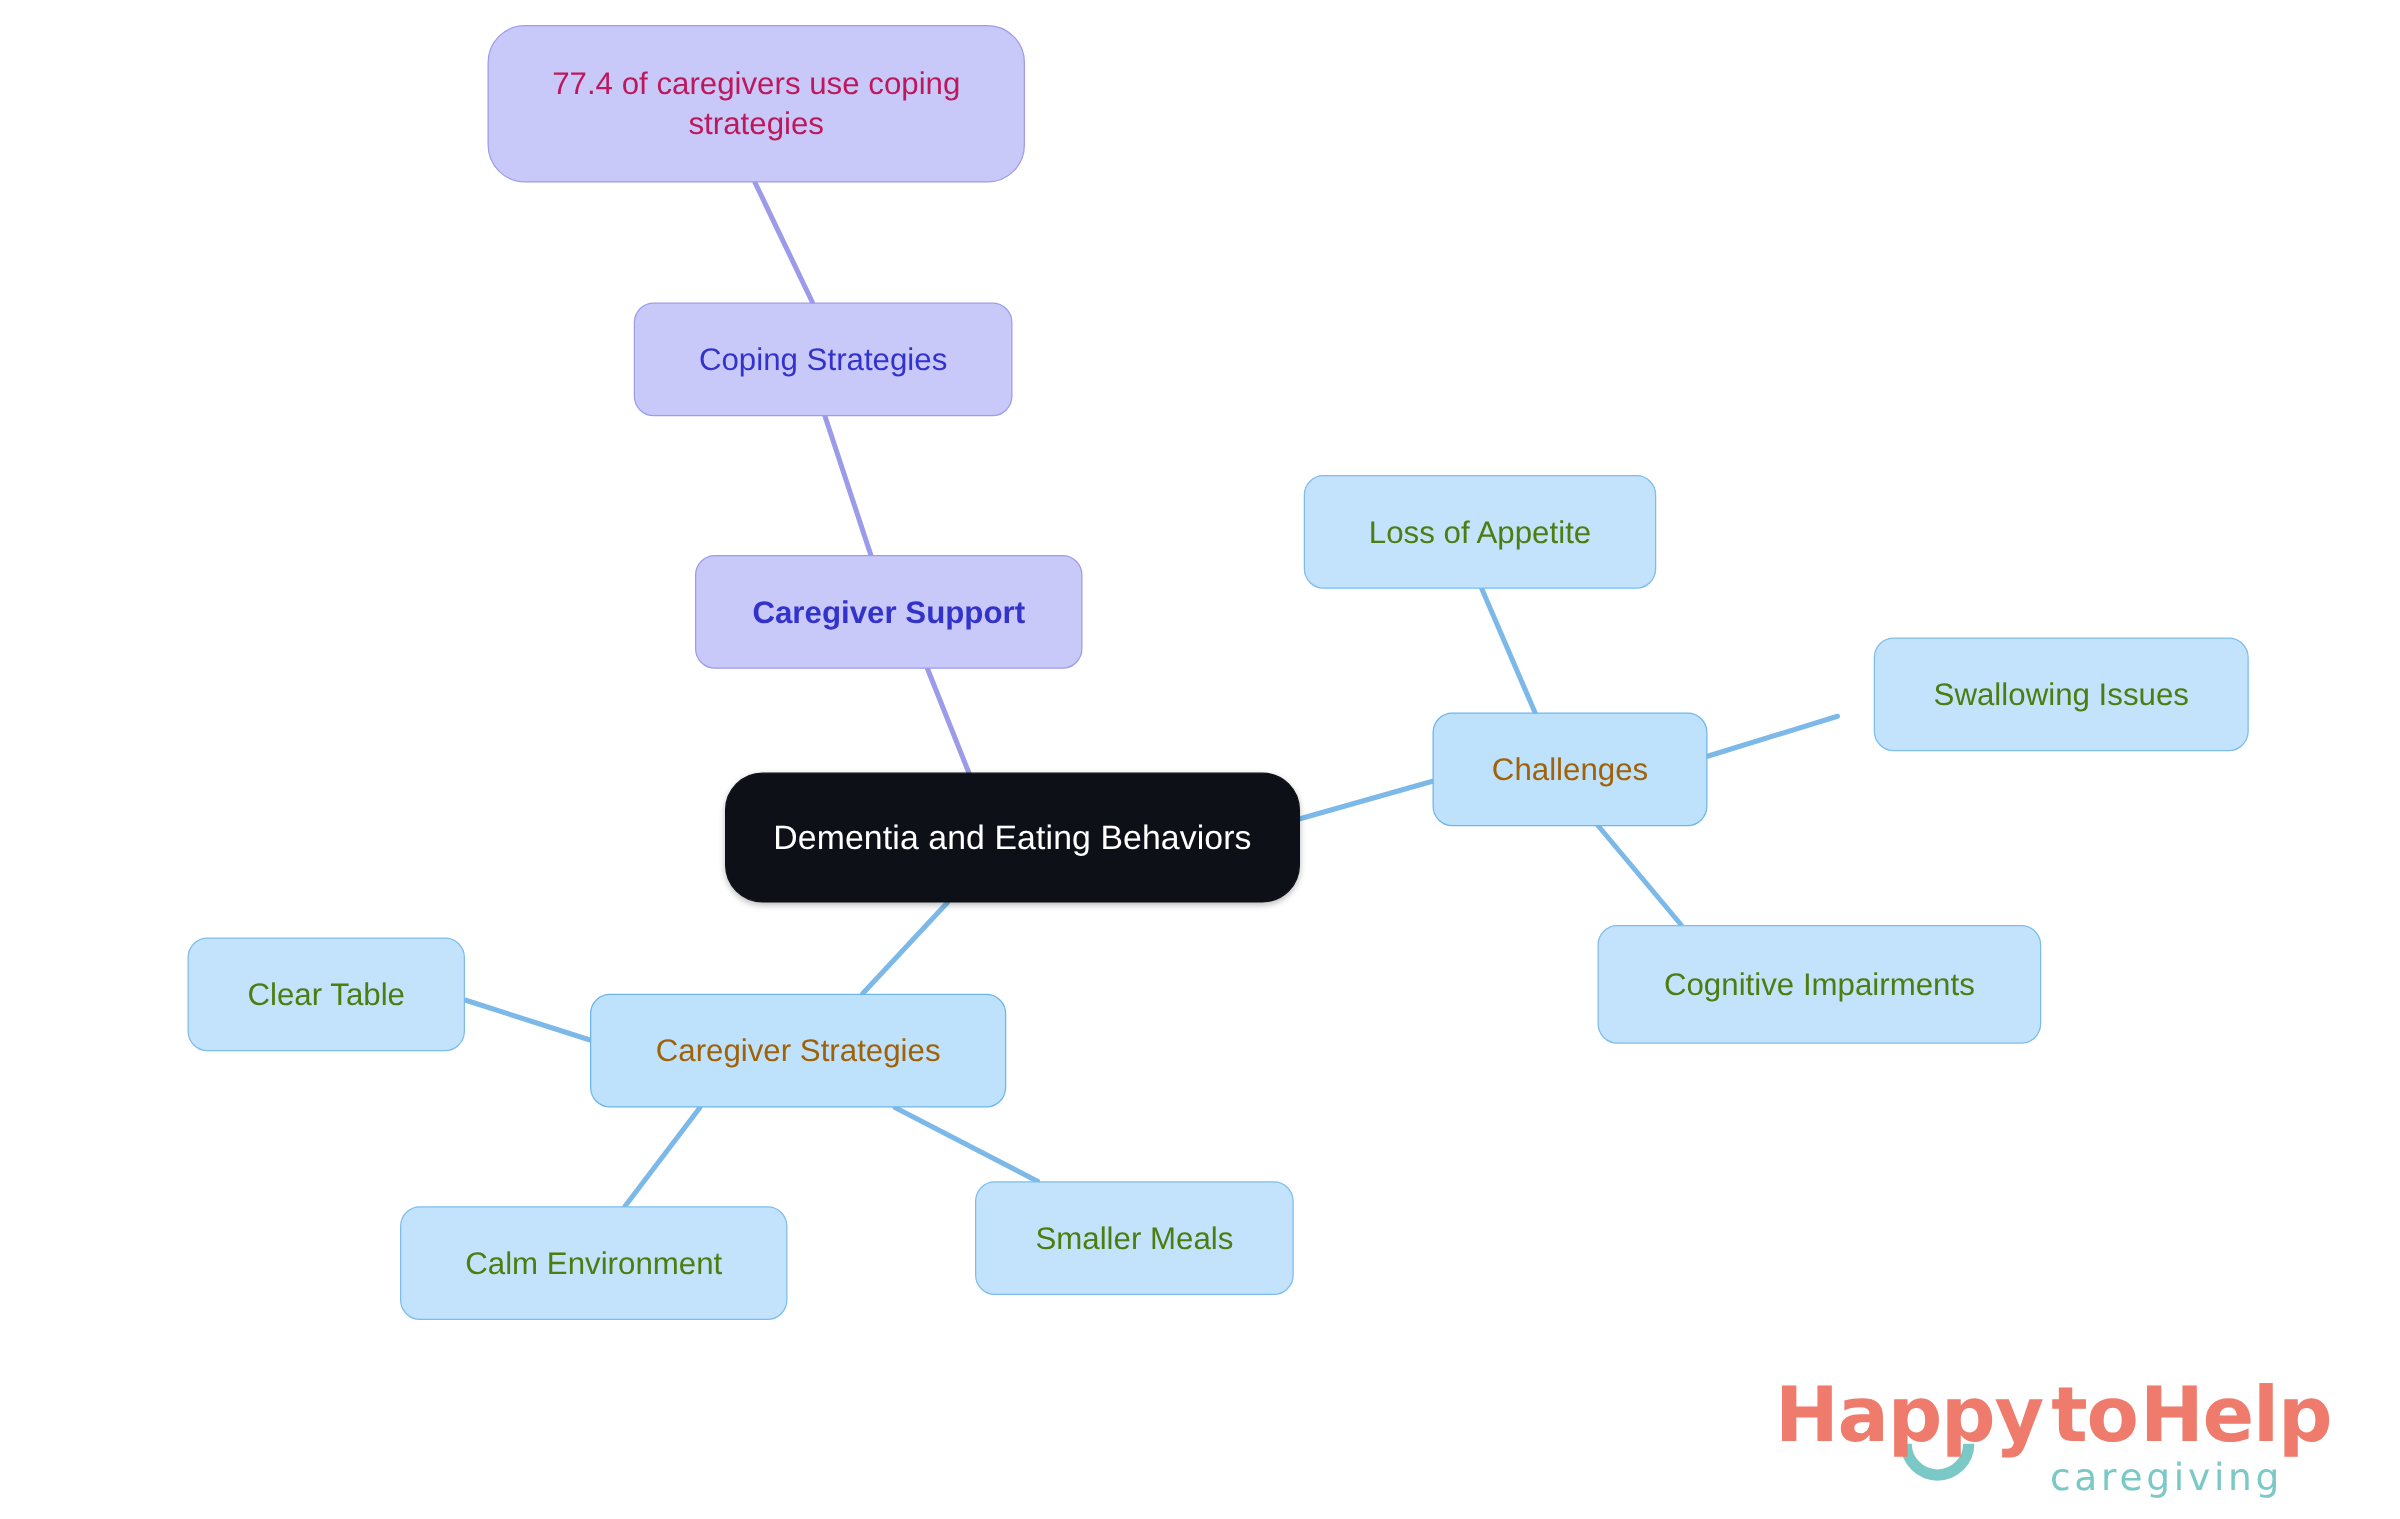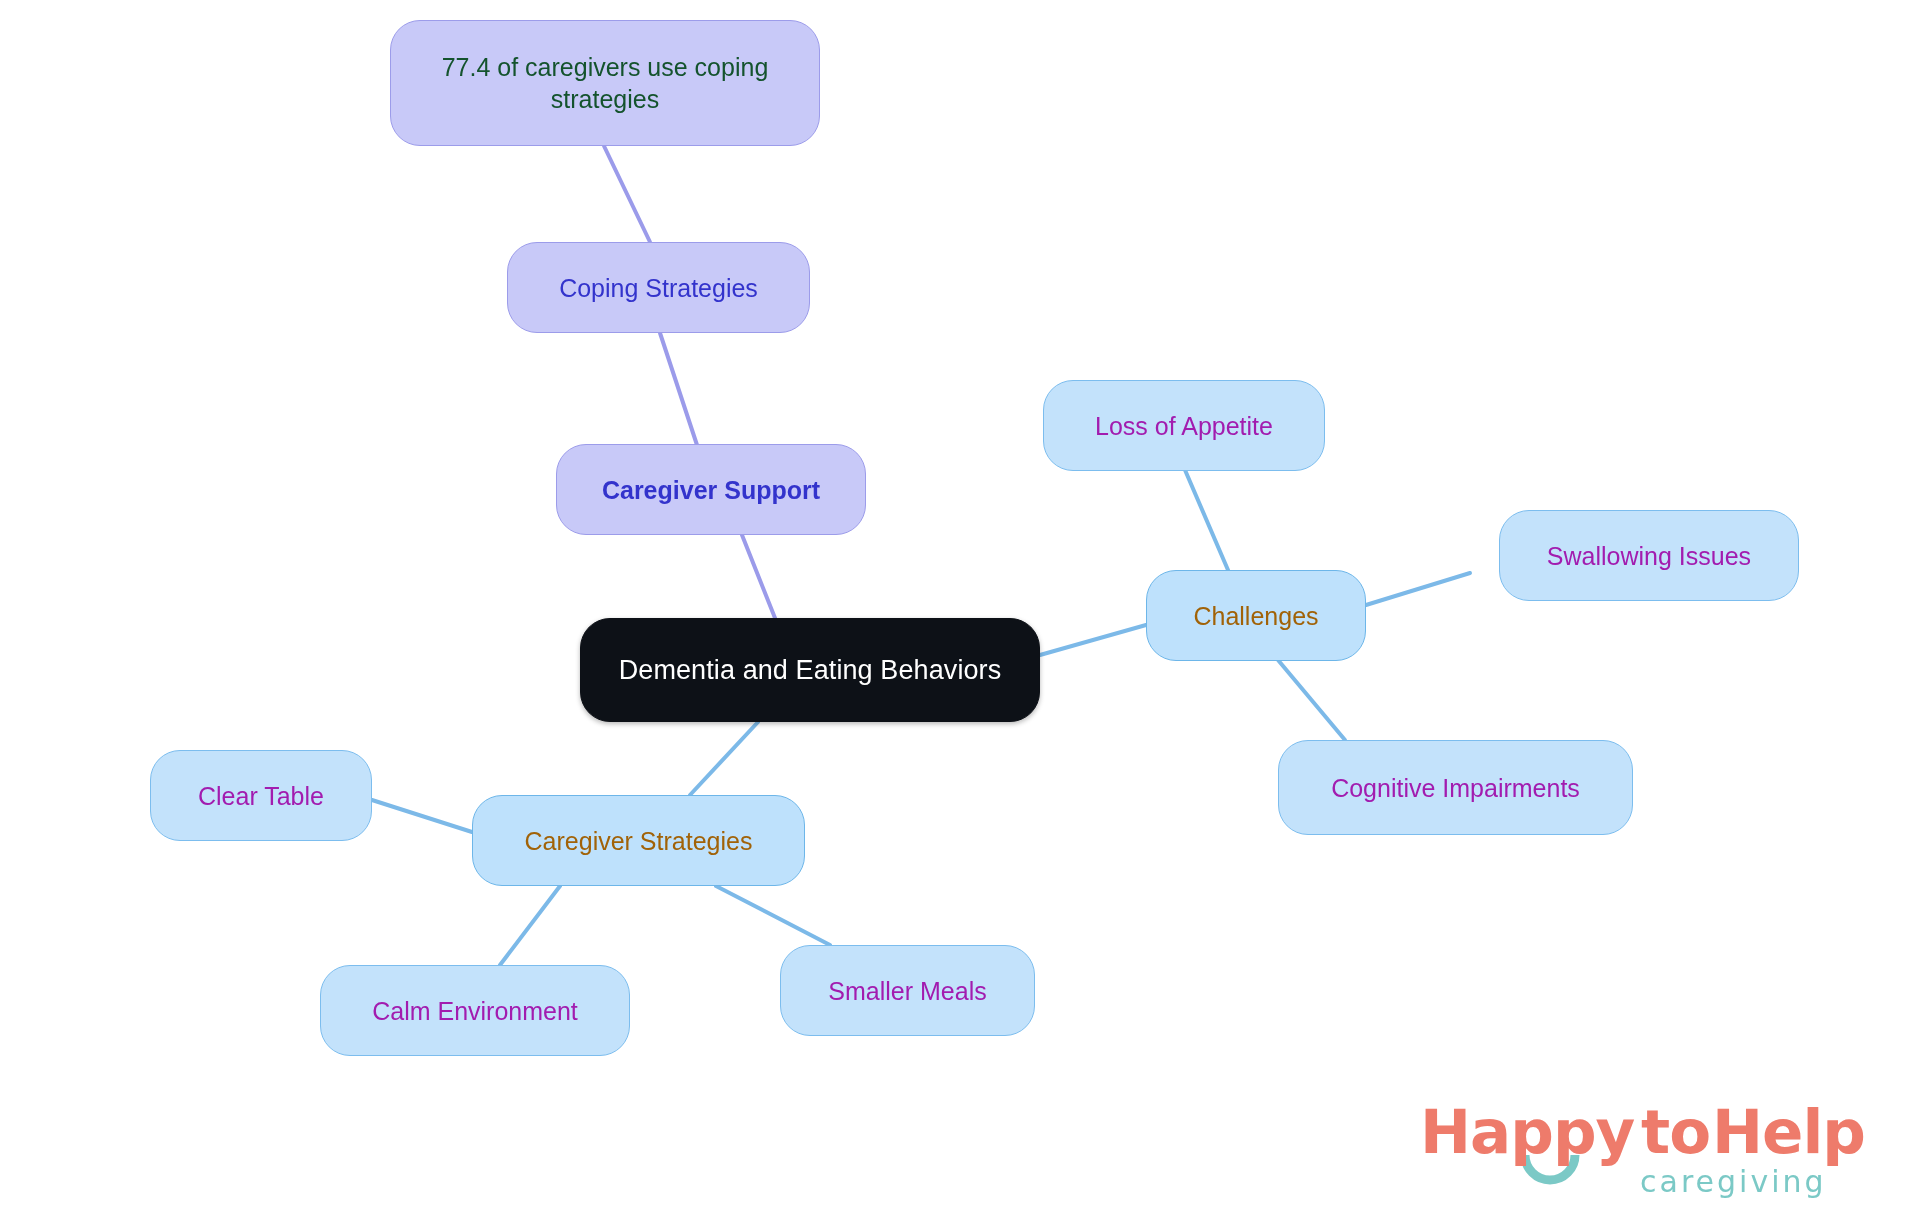--- a/index.html
+++ b/index.html
@@ -26,21 +26,21 @@
     width: 1920px;
     height: 1215px;
   }
   .node {
     position: absolute;
     display: flex;
     align-items: center;
     justify-content: center;
     text-align: center;
     box-sizing: border-box;
-    border-radius: 30px;
+    border-radius: 16px;
     line-height: 1.28;
     white-space: pre-line;
     padding: 6px 14px;
   }
   .node-root {
     background: #0d1117;
     color: #ffffff;
     border: 1px solid #0d1117;
     border-radius: 30px;
     font-size: 27px;
@@ -50,34 +50,34 @@
   }
   .node-purple {
     background: #c8c9f8;
     border: 1.6px solid #9c9cea;
     color: #3333cc;
     font-size: 25px;
   }
   .node-purple-leaf {
     background: #c8c9f8;
     border: 1.6px solid #9c9cea;
-    color: #14532d;
+    color: #be185d;
     font-size: 25px;
     border-radius: 30px;
   }
   .node-blue {
     background: #bee1fc;
     border: 1.6px solid #6db6e9;
     color: #a16207;
     font-size: 25px;
   }
   .node-blue-leaf {
     background: #c3e2fb;
     border: 1.6px solid #7cbdee;
-    color: #a21caf;
+    color: #4d7c0f;
     font-size: 25px;
   }
   #brand-logo {
     position: absolute;
     left: 1420px;
     top: 1098px;
     width: 460px;
     height: 105px;
   }
   .logo-main {

